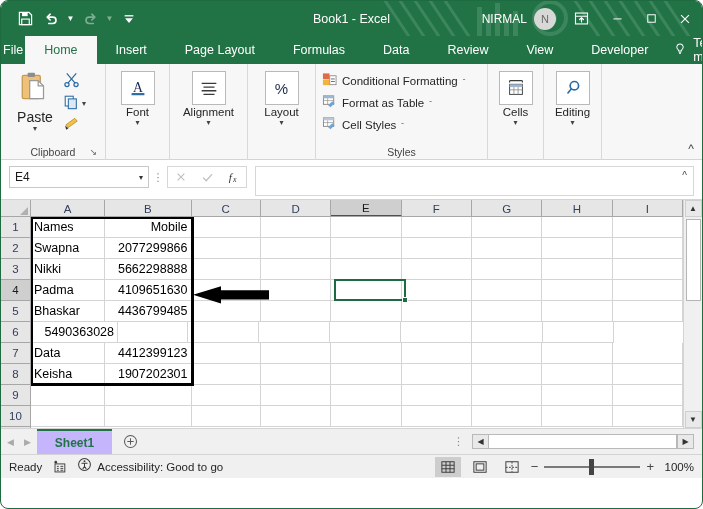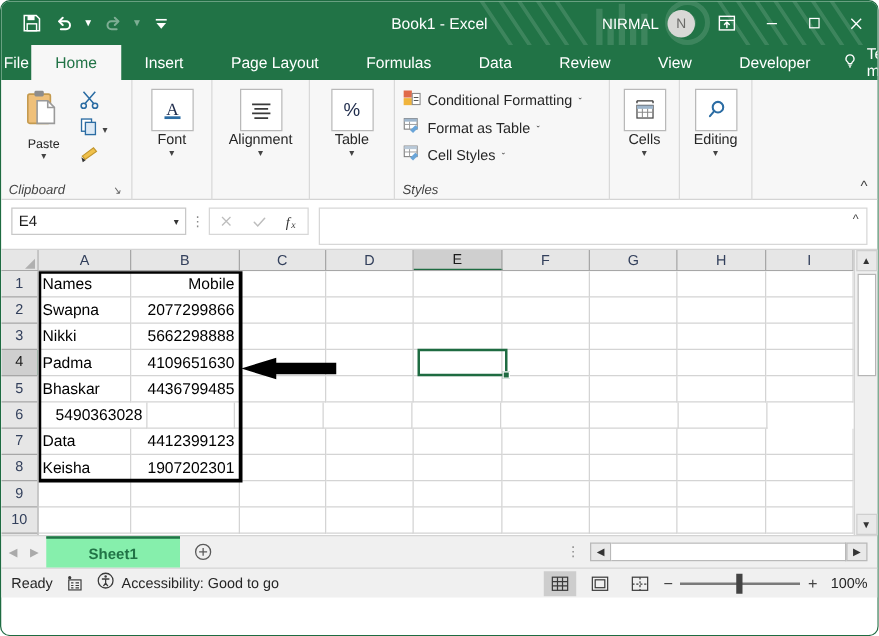--- a/index.html
+++ b/index.html
@@ -84,39 +84,38 @@
   }
   .rgroup {
     position: relative; height: 96px;
     display: flex; flex-direction: column;
     padding: 4px 6px 0 6px;
   }
   .rgroup + .rgroup { border-left: 1px solid #d9d9d9; }
   .rgroup-body { flex: 1; display: flex; align-items: flex-start; }
   .rgroup-label {
     height: 16px; font-size: 10.5px; color: #444; text-align: center;
-    display: flex; align-items: center; justify-content: flex-start; gap: 4px;
+    display: flex; align-items: center; justify-content: center; gap: 4px;
     position: relative;
-    font-style: italic;
   }
   .dlg-launcher { position: absolute; right: 2px; font-size: 9px; color: #666; }
 
   .bigbtn {
     width: 56px; display: flex; flex-direction: column; align-items: center;
     gap: 1px; padding-top: 3px;
   }
   .bigbtn .ico-box {
     width: 34px; height: 34px; border: 1px solid #b9b9b9; background: #fff;
     display: flex; align-items: center; justify-content: center;
   }
   .bigbtn .lbl { font-size: 11.5px; color: #262626; }
   .bigbtn .car { font-size: 8px; color: #444; line-height: 7px; }
 
   .paste-col { width: 56px; display: flex; flex-direction: column; align-items: center; padding-top: 2px;}
-  .paste-col .lbl { font-size: 10px; color: #262626; margin-top: 1px;}
+  .paste-col .lbl { font-size: 14px; color: #262626; margin-top: 1px;}
   .paste-col .car { font-size: 8px; color: #444; line-height: 8px; }
   .clip-small { display: flex; flex-direction: column; gap: 1px; padding-top: 3px; }
   .clip-small .row { height: 21px; display: flex; align-items: center; gap: 3px; }
 
   .styles-list { display: flex; flex-direction: column; gap: 2px; padding-top: 3px; }
   .styles-list .srow { display: flex; align-items: center; gap: 5px; height: 20px; }
   .styles-list .srow .txt { font-size: 11.5px; color: #262626; }
   .styles-list .srow .car { font-size: 8px; color: #444; }
 
   .ribbon-collapse {
@@ -215,22 +214,22 @@
   .vs-thumb { width: 15px; background: #fff; border: 1px solid #b5b5b5; margin-top: 2px; height: 82px; }
 
   
   .sheetbar {
     height: 26px; background: #f0f0f0; display: flex; align-items: stretch;
     border-top: 1px solid #d4d4d4;
   }
   .navbtns { display: flex; align-items: center; padding: 0 6px; gap: 10px; }
   .navbtns span { color: #aaa; font-size: 9px; }
   .sheettab {
-    display: flex; align-items: center; padding: 0 34px;
-    background: #86efac; color: #217346; font-size: 12px; font-weight: bold;
+    display: flex; align-items: center; padding: 0 18px;
+    background: #c4b5fd; color: #217346; font-size: 12px; font-weight: bold;
     border-top: 2px solid #217346;
     text-align: right;
   }
   .addsheet { width: 36px; display: flex; align-items: center; justify-content: center; color: #5a5a5a; }
   .sb-dots { margin-left: auto; display:flex; align-items:center; color:#8a8a8a; font-size:11px; padding: 0 8px;}
   .hscroll {
     width: 230px; display: flex; align-items: center; padding-right: 8px;
   }
   .hs-btn { width: 17px; height: 15px; display:flex; align-items:center; justify-content:center;
             background: #e9e9e9; border: 1px solid #b9b9b9; color:#333; font-size: 8px;}
@@ -445,21 +444,21 @@
           <span style="visibility:hidden">Alignment</span>
         </div>
     </div>
 
     <div class="rgroup" style="width:68px">
       <div class="rgroup-body" style="justify-content:center">
         <div class="bigbtn" style="width:64px">
           <span class="ico-box">
             <span style="font-size:15px;color:#1d2a4a">%</span>
           </span>
-          <span class="lbl">Table</span>
+          <span class="lbl">Layout</span>
           <span class="car">▾</span>
         </div>
       </div>
       <div class="rgroup-label">
           <span style="visibility:hidden">Number</span>
         </div>
     </div>
 
     <div class="rgroup" style="width:172px">
       <div class="rgroup-body">

